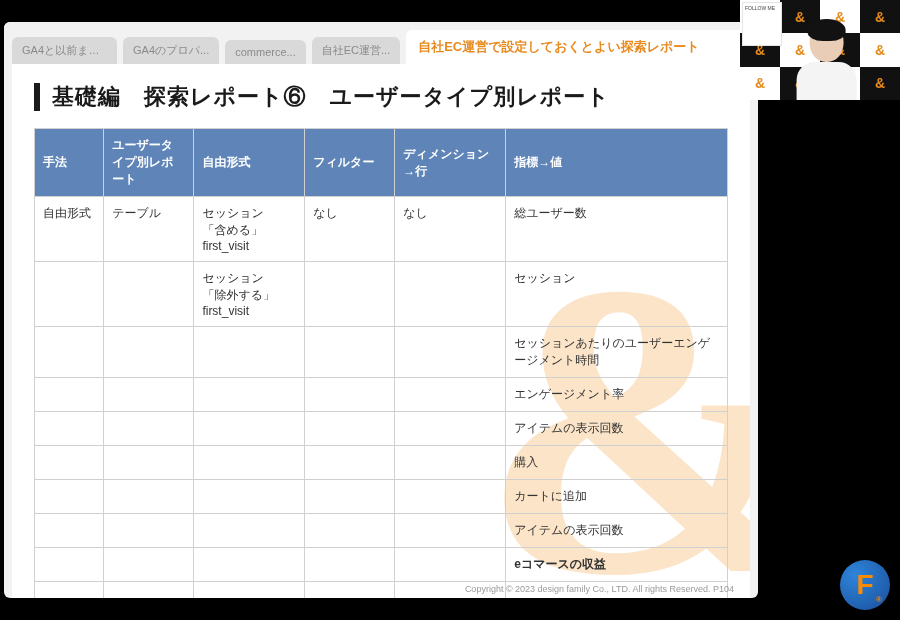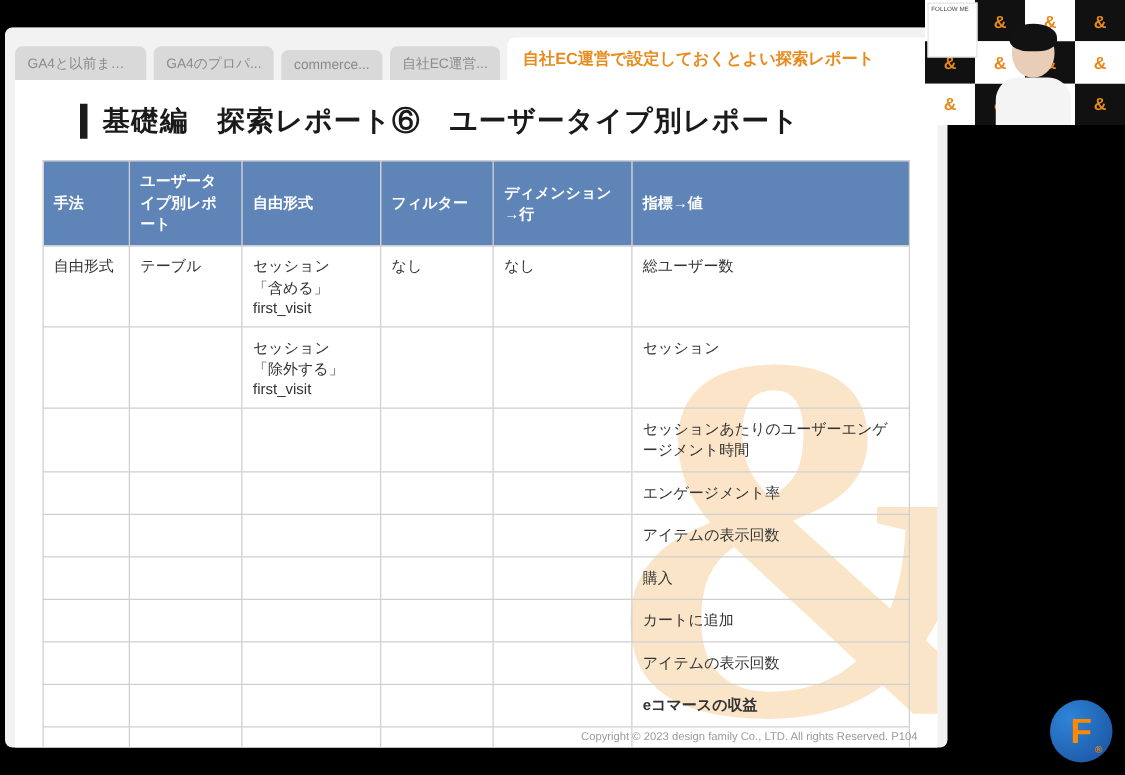--- a/index.html
+++ b/index.html
@@ -68,21 +68,20 @@
       opacity: 0.55;
       pointer-events: none;
       font-family: Georgia, serif;
       z-index: 0;
     }
     .heading-wrap {
       display: flex;
       align-items: center;
       gap: 12px;
       margin-bottom: 16px;
-      margin-left: 30px;
     }
     .heading-bar {
       width: 6px;
       height: 28px;
       background: #1a1a1a;
     }
     .heading {
       font-size: 22px;
       font-weight: 700;
       color: #1a1a1a;

